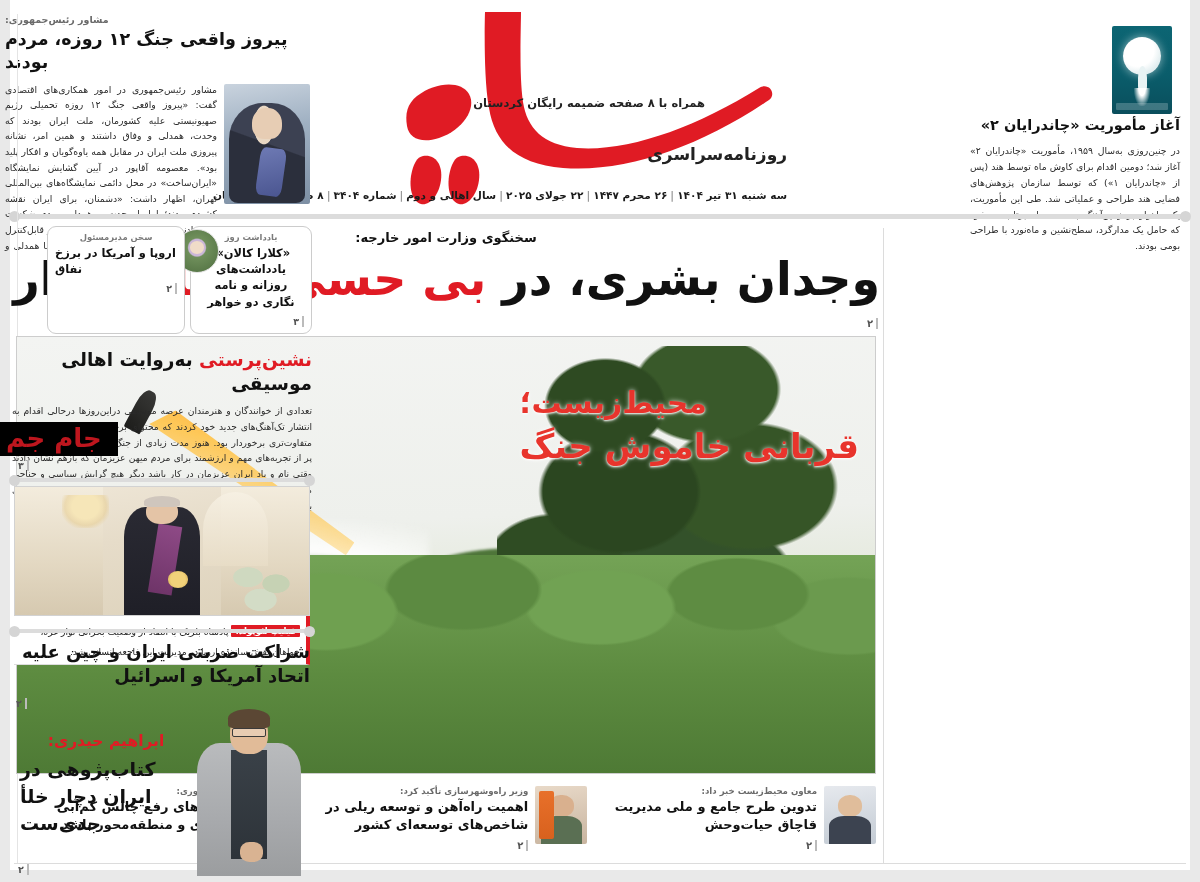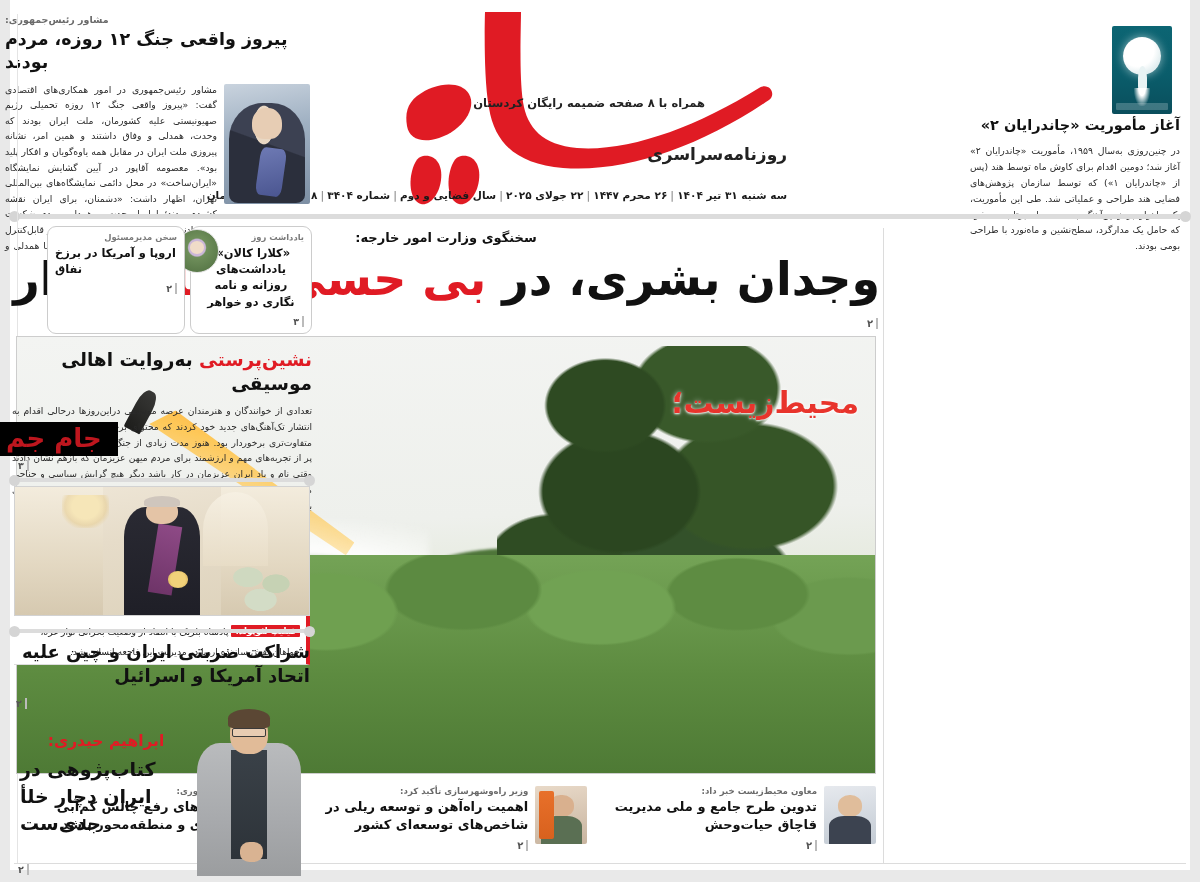--- a/index.html
+++ b/index.html
@@ -289,21 +289,21 @@
     position: absolute; left: 12px; top: 226px; width: 300px; bottom: 14px;
   }
   .boxes-row { display: flex; flex-direction: row; gap: 5px; position: relative; }
   .mini-box {
     border: 1px solid #ccc; border-radius: 9px; padding: 5px 7px 4px;
     position: relative; background: #fff;
   }
   .mini-box.b1 { width: 138px; }
   .mini-box.b2 { width: 122px; }
   .mb-kicker {
-    font-size: 8.4px; color: #7a7a7a; font-weight: bold; text-align: right;
+    font-size: 8.4px; color: #7a7a7a; font-weight: bold; text-align: center;
     margin-bottom: 3px; letter-spacing: -0.2px;
   }
   .mb-head {
     font-size: 11.4px; font-weight: bold; color: #111; line-height: 1.42;
     text-align: left; letter-spacing: -0.3px;
   }
   .mb-head.c { text-align: center; }
   .mb-page {
     font-size: 9.5px; color: #555; font-weight: bold; margin-top: 3px;
     border-right: 2px solid #bbb; padding-right: 3px; display: inline-block;
@@ -496,21 +496,21 @@
         <path d="M120 8 C120 8 118 72 124 104 C130 140 152 160 198 164 C262 169 336 142 404 96 C412 90 404 78 394 84 C330 124 262 148 212 144 C178 141 162 124 158 98 C154 70 156 24 156 8 Z" fill="#e01b24"></path>
         <path d="M52 92 C70 78 96 76 104 90 C112 104 98 126 74 134 C56 140 44 134 42 122 C40 110 42 100 52 92 Z" fill="#e01b24"></path>
         <path d="M58 152 C70 150 78 160 76 176 C74 192 64 202 56 200 C48 198 44 186 46 172 C48 160 52 153 58 152 Z" fill="#e01b24"></path>
         <path d="M96 152 C108 150 116 160 114 176 C112 192 102 202 94 200 C86 198 82 186 84 172 C86 160 90 153 96 152 Z" fill="#e01b24"></path>
       </svg>
       <div class="logo-sub-a">همراه با ۸ صفحه ضمیمه رایگان کردستان</div>
       <div class="logo-sub-b">روزنامه‌سراسری</div>
     </div>
 
     <div class="dateline">
-      <span>سه شنبه ۳۱ تیر ۱۴۰۴</span><i>|</i><span>۲۶ محرم ۱۴۴۷</span><i>|</i><span>۲۲ جولای ۲۰۲۵</span><i>|</i><span>سال فضایی و دوم</span><i>|</i><span>شماره ۳۴۰۴</span><i>|</i><span>۸ صفحه</span><i>|</i><span>۲۵۰۰ تومان</span>
+      <span>سه شنبه ۳۱ تیر ۱۴۰۴</span><i>|</i><span>۲۶ محرم ۱۴۴۷</span><i>|</i><span>۲۲ جولای ۲۰۲۵</span><i>|</i><span>سال اهالی و دوم</span><i>|</i><span>شماره ۳۴۰۴</span><i>|</i><span>۸ صفحه</span><i>|</i><span>۲۵۰۰ تومان</span>
     </div>
 
     <div class="art-advisor">
       <div class="kicker-sm">مشاور رئیس‌جمهوری:</div>
       <div class="hl-advisor">پیروز واقعی جنگ ۱۲ روزه، مردم بودند</div>
       <div class="adv-body">
         <div class="adv-photo">
           <div class="scarf"></div>
             <div class="face"></div>
             <div class="sash"></div>
@@ -546,20 +546,21 @@
       <div class="hero-hill"></div>
       <div class="hero-smoke"></div>
       <div class="hero-launcher"></div>
       <div class="hero-truck"></div>
       <div class="hero-trail"></div>
       <div class="hero-missile"></div>
       <div class="hero-tree"></div>
       <div class="hero-brush"></div>
       <div class="overlay-head">
         <div class="overlay-l1">محیط‌زیست؛</div>
+        <div class="overlay-l2">قربانی خاموش جنگ</div>
       </div>
 
     </div>
 
     <div class="bottom-news">
 
       <div class="bn-item">
         <div class="bn-thumb t1">
             <div class="h"></div>
             <div class="b"></div>

